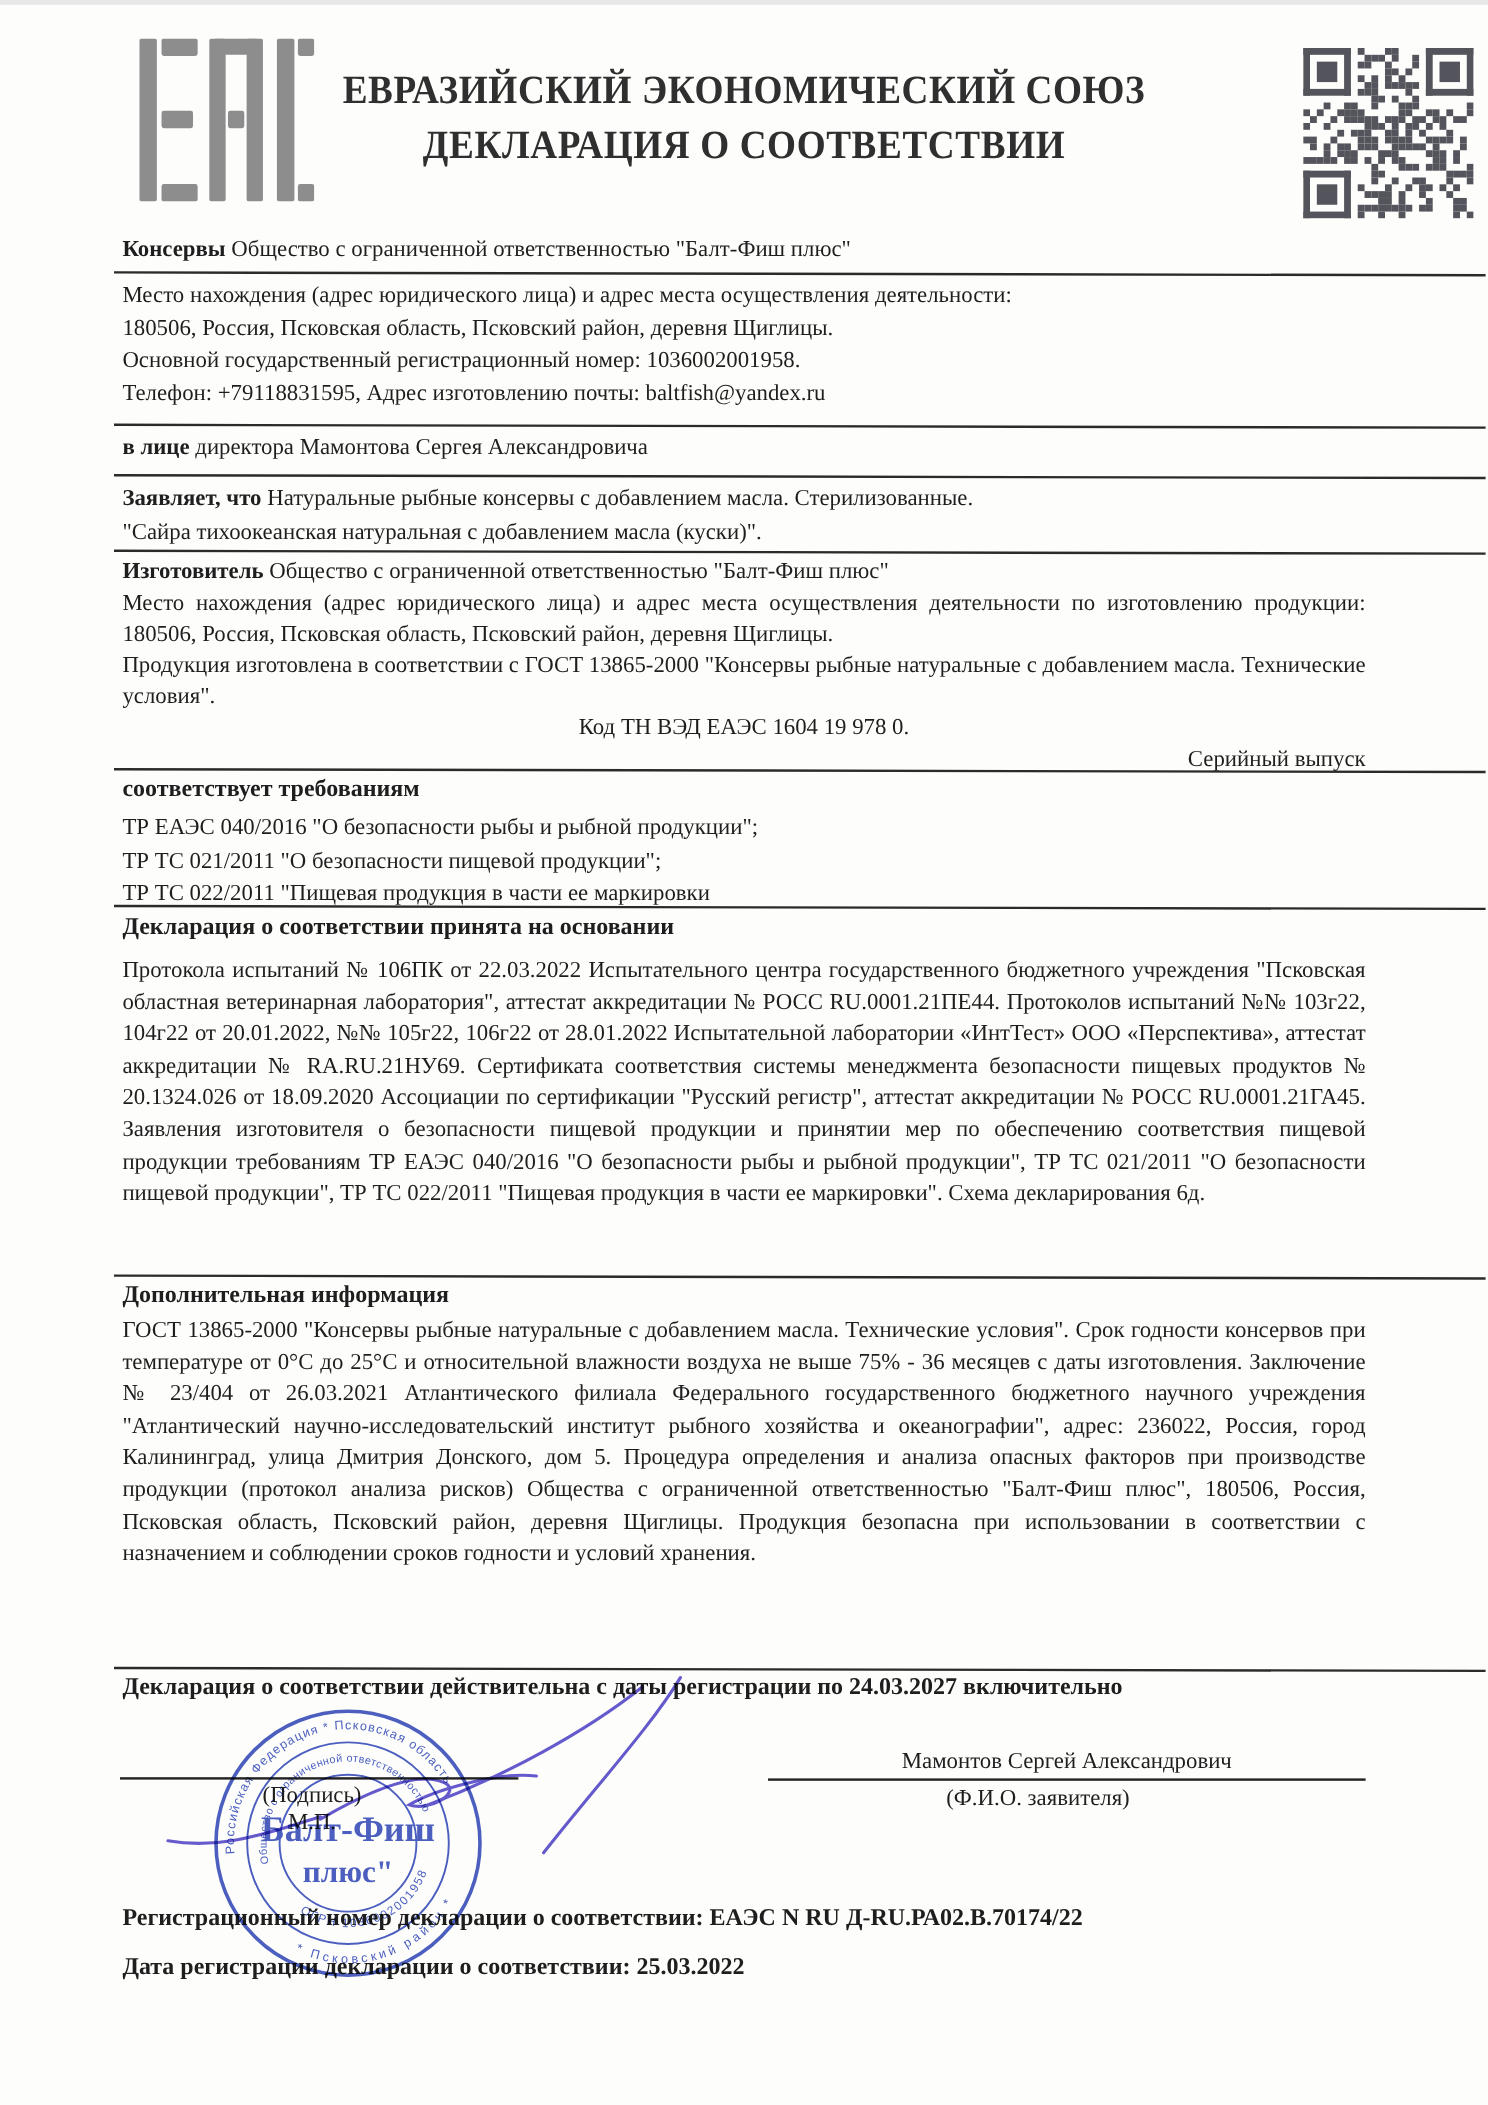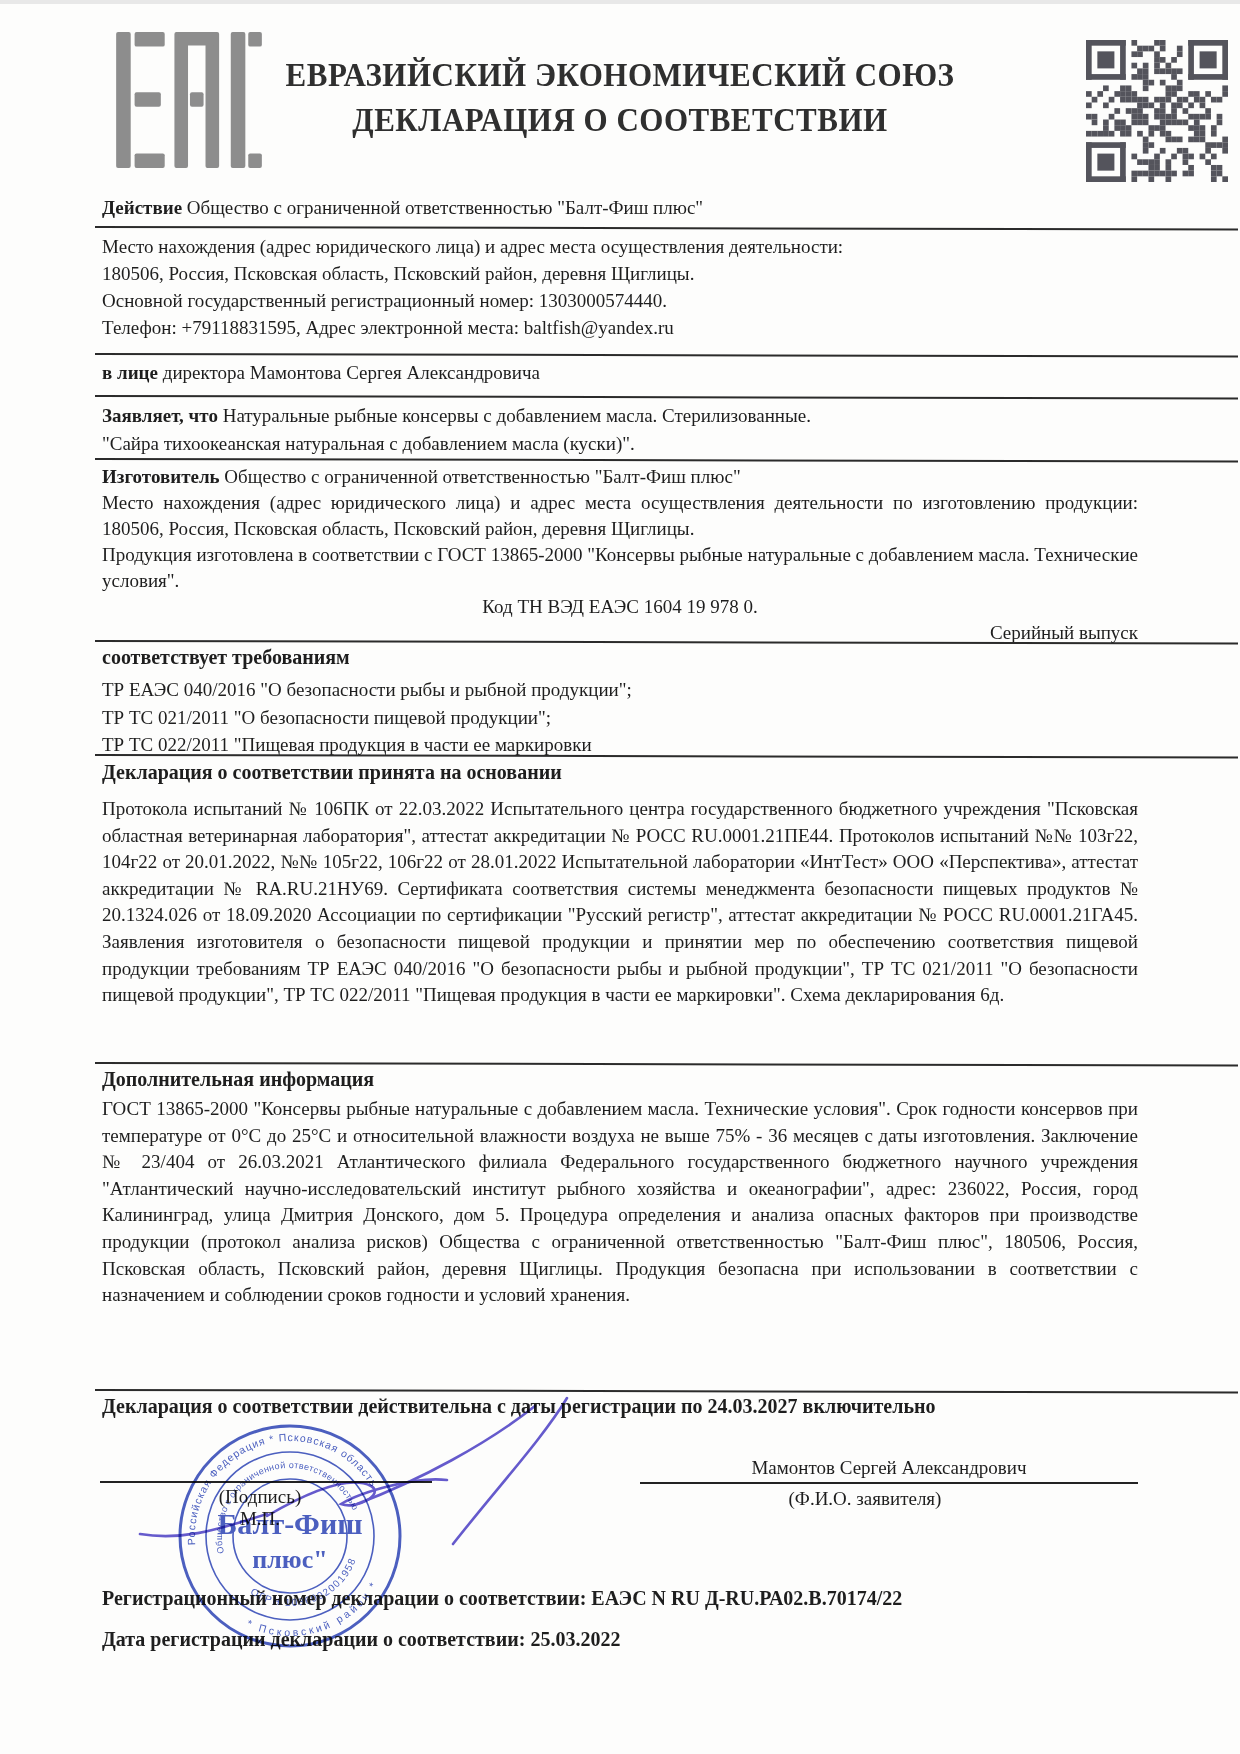--- a/index.html
+++ b/index.html
@@ -259,30 +259,30 @@
       <rect x="132" y="138" width="6" height="6" fill="#54545c"></rect>
       <rect x="138" y="138" width="6" height="6" fill="#54545c"></rect>
       <rect x="48" y="144" width="6" height="6" fill="#54545c"></rect>
       <rect x="66" y="144" width="6" height="6" fill="#54545c"></rect>
       <rect x="84" y="144" width="6" height="6" fill="#54545c"></rect>
       <rect x="132" y="144" width="6" height="6" fill="#54545c"></rect>
       <rect x="144" y="144" width="6" height="6" fill="#54545c"></rect>
     </svg>
 
   <div class="abs body-text" style="left:102px;top:190px;width:1036px;">
-    <span class="b">Действие</span>
+    <span class="b">Консервы</span>
     <span>Общество с ограниченной ответственностью "Балт-Фиш плюс"</span>
   </div>
   <div class="rule" style="top:222px;"></div>
 
   <div class="abs body-text" style="left:102px;top:229px;width:1036px;">
     <div>Место нахождения (адрес юридического лица) и адрес места осуществления деятельности:</div>
     <div>180506, Россия, Псковская область, Псковский район, деревня Щиглицы.</div>
-    <div>Основной государственный регистрационный номер: 1303000574440.</div>
-    <div>Телефон: +79118831595, Адрес электронной места: baltfish@yandex.ru</div>
+    <div>Основной государственный регистрационный номер: 1036002001958.</div>
+    <div>Телефон: +79118831595, Адрес изготовлению почты: baltfish@yandex.ru</div>
   </div>
   <div class="rule" style="top:349px;"></div>
 
   <div class="abs body-text" style="left:102px;top:355px;width:1036px;">
     <span class="b">в лице</span>
     <span>директора Мамонтова Сергея Александровича</span>
   </div>
   <div class="rule" style="top:391px;"></div>
 
   <div class="abs body-text" style="left:102px;top:398px;width:1036px;line-height:28px;">

